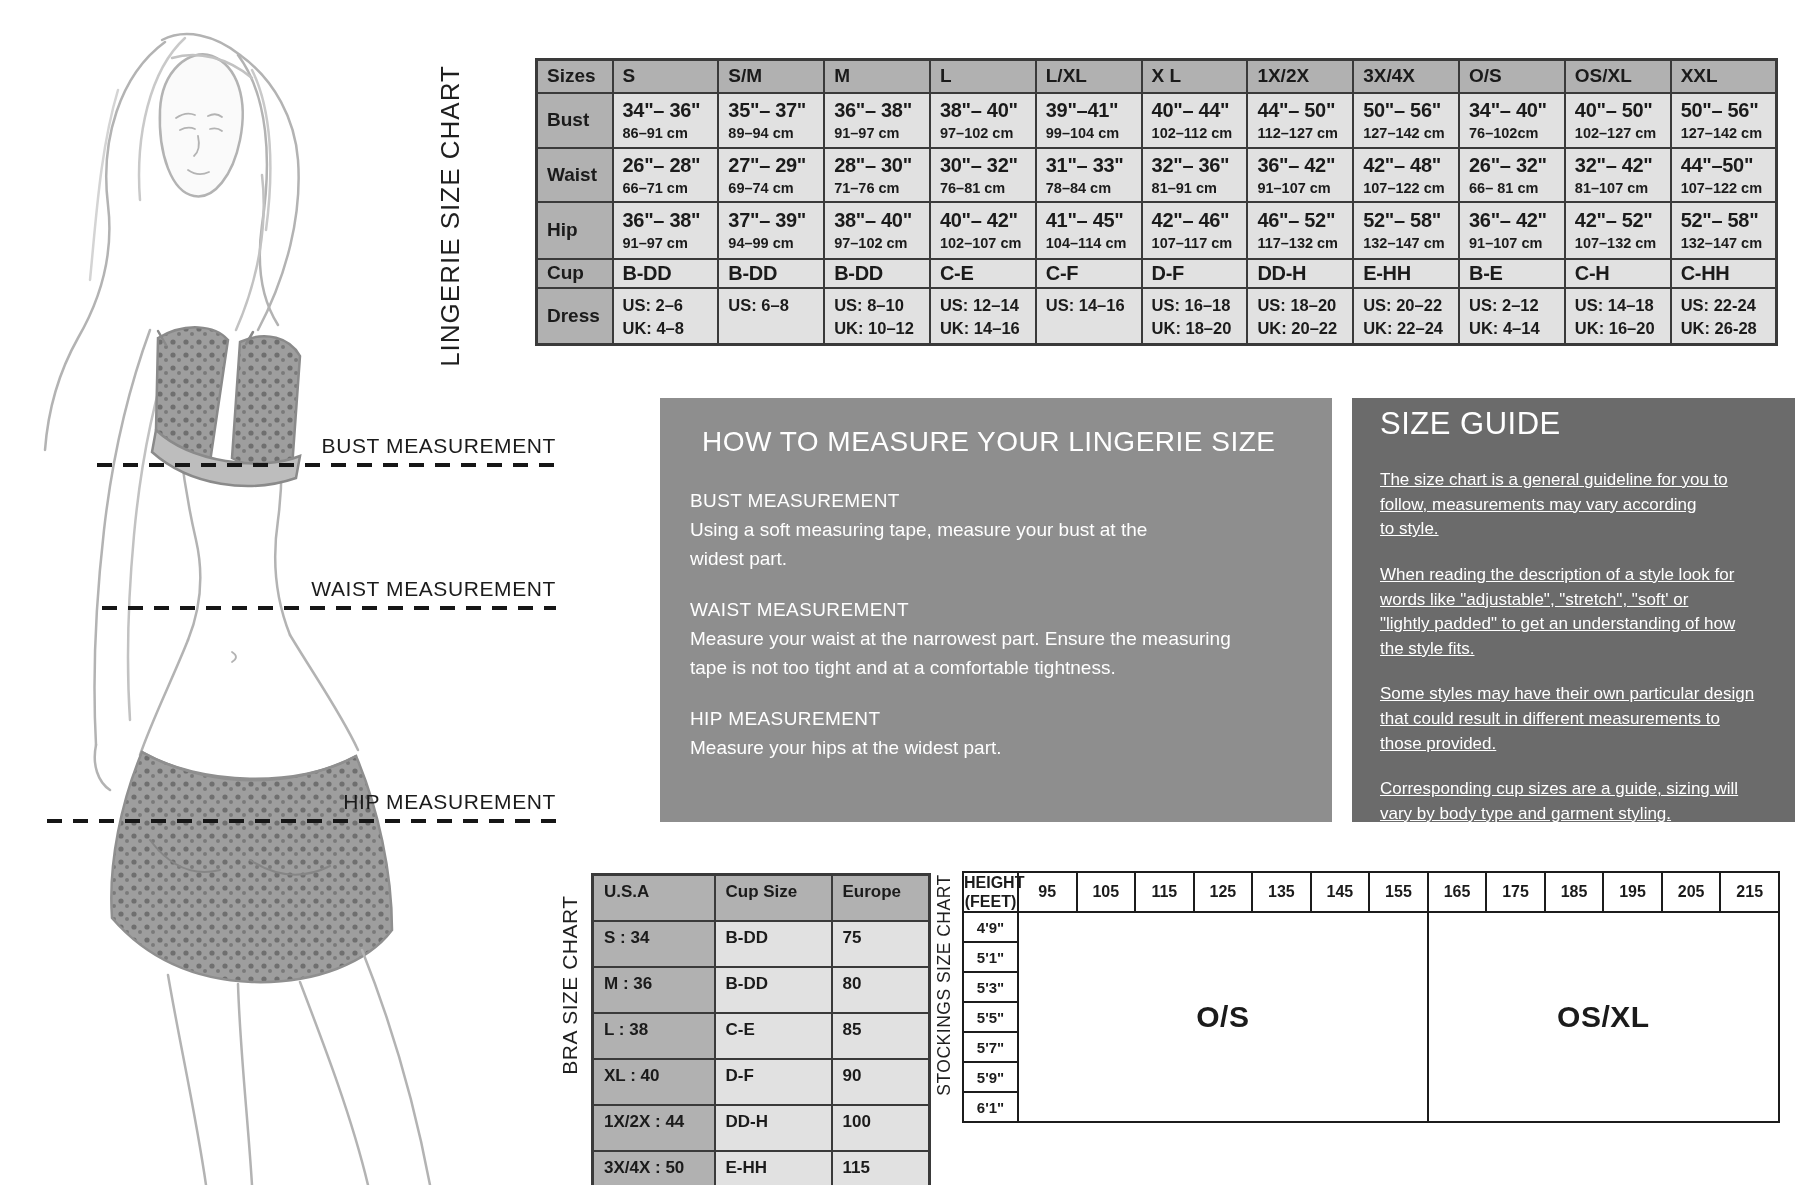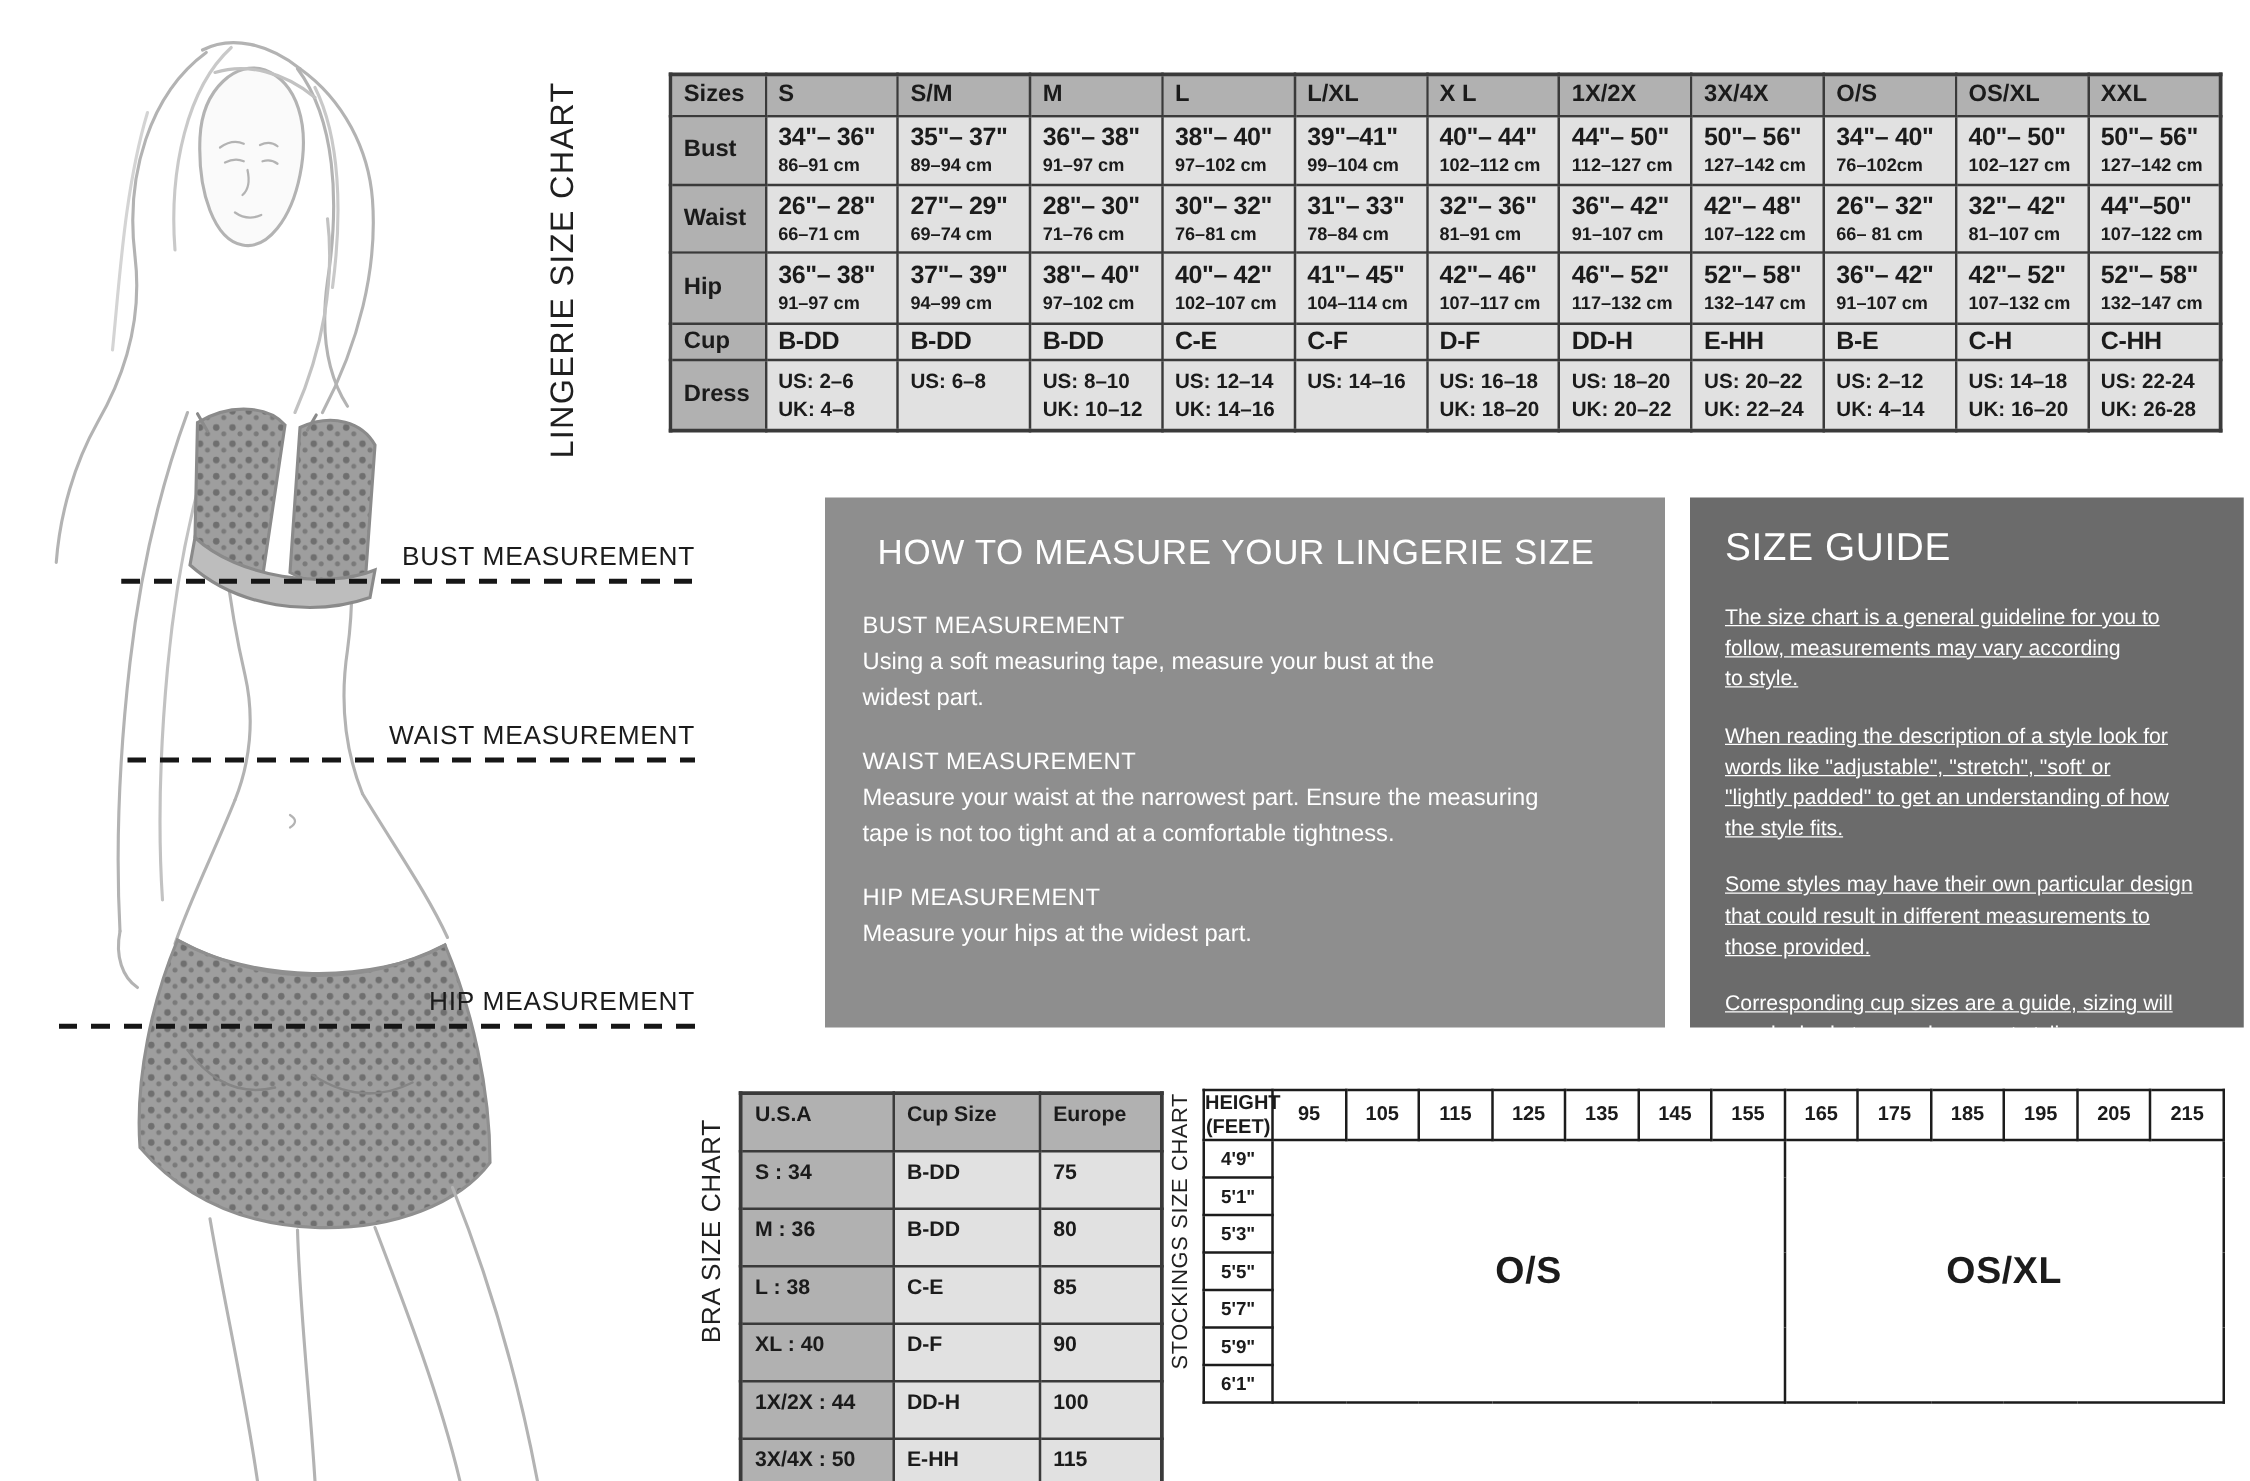--- a/index.html
+++ b/index.html
@@ -42,21 +42,21 @@
 
   
   .howto{position:absolute;left:660px;top:398px;width:672px;height:424px;background:#8e8e8e;
          color:#fff;padding:28px 30px;box-sizing:border-box;}
   .howto-title{font-size:28px;letter-spacing:.5px;margin-bottom:32px;margin-left:12px;}
   .ht-head{font-size:19px;letter-spacing:.4px;margin-bottom:4px;}
   .ht-body{font-size:19px;line-height:1.5;margin-bottom:26px;white-space:pre-line;}
 
   
   .guide{position:absolute;left:1352px;top:398px;width:443px;height:424px;background:#6b6b6b;
-         color:#fff;padding:22px 28px;box-sizing:border-box;}
+         color:#fff;padding:8px 28px;box-sizing:border-box;}
   .guide-title{font-size:31px;letter-spacing:.5px;margin-bottom:26px;}
   .g-p{font-size:17px;line-height:1.45;margin-bottom:21px;white-space:pre-line;text-decoration:underline;}
 
   
   .bra-table{position:absolute;left:591px;top:873px;width:337px;
              border-collapse:collapse;table-layout:fixed;border:3px solid #3a3a3a;}
   .bra-table th,.bra-table td{border:2px solid #3a3a3a;height:32px;vertical-align:middle;
              text-align:left;padding:0 4px 12px 10px;font-size:17px;font-weight:bold;}
   .bra-table thead th,.bra-table tbody th{background:#b1b1b1;}
   .bra-table td{background:#e1e1e1;}

